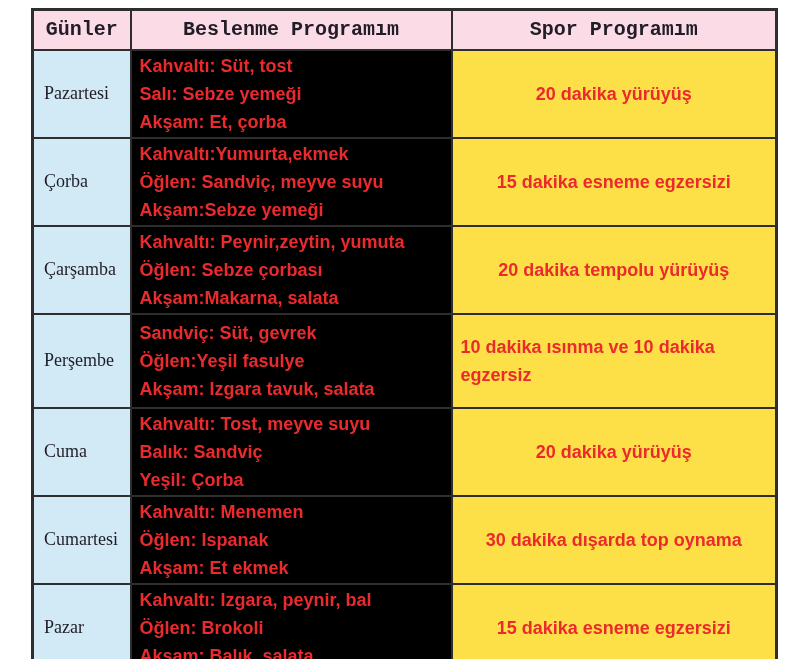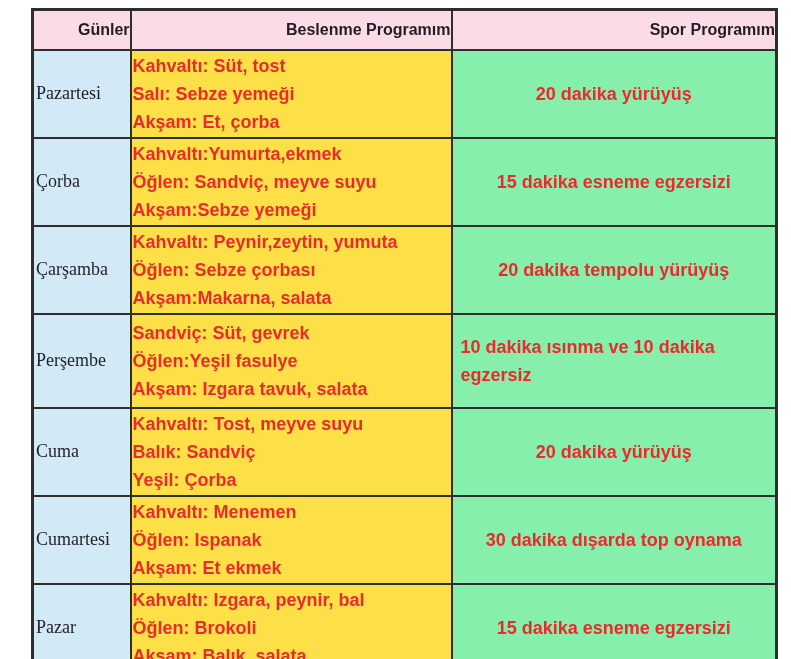--- a/index.html
+++ b/index.html
@@ -29,52 +29,52 @@
     table-layout:fixed;
     border:3px solid var(--border);
   }
   .program-table th,
   .program-table td{
     border:2px solid var(--border);
   }
   .program-table th{
     height:40px;
     background:var(--header-bg);
-    font-family:Liberation Sans, sans-serif;
+    font-family:Liberation Mono, monospace;
     font-weight:bold;
-    font-size:16px;
+    font-size:20px;
     color:var(--header-text);
-    text-align:right;
+    text-align:center;
     vertical-align:middle;
   }
   .program-table td{
     height:86px;
     vertical-align:middle;
   }
   td.day{
     background:var(--day-bg);
     font-family:"Liberation Serif", serif;
     font-size:18px;
     color:var(--header-text);
-    padding-left:2px;
+    padding-left:10px;
     text-align:left;
   }
   td.meals{
-    background:#fde047;
-    padding:1px 1px;
+    background:#000000;
+    padding:1px 8px;
   }
   .meal-line{
     font-size:18px;
     font-weight:bold;
     color:var(--accent-red);
     line-height:28px;
     white-space:nowrap;
   }
   td.sport{
-    background:#86efac;
+    background:#fde047;
     text-align:center;
     padding:18px 8px;
   }
   .sport-text{
     display:inline-block;
     text-align:left;
     font-size:18px;
     font-weight:bold;
     color:var(--accent-red);
     line-height:28px;

